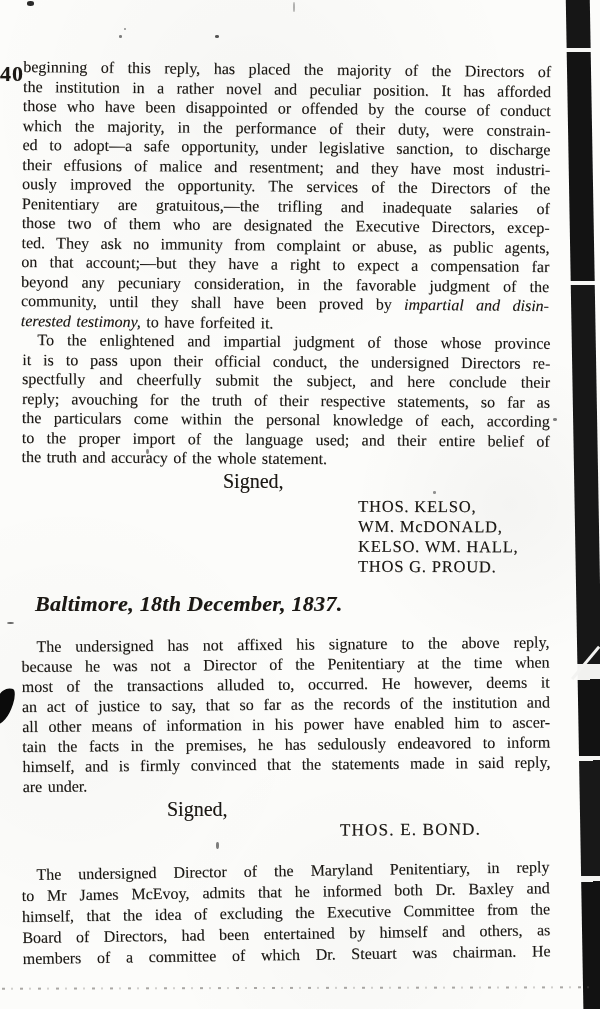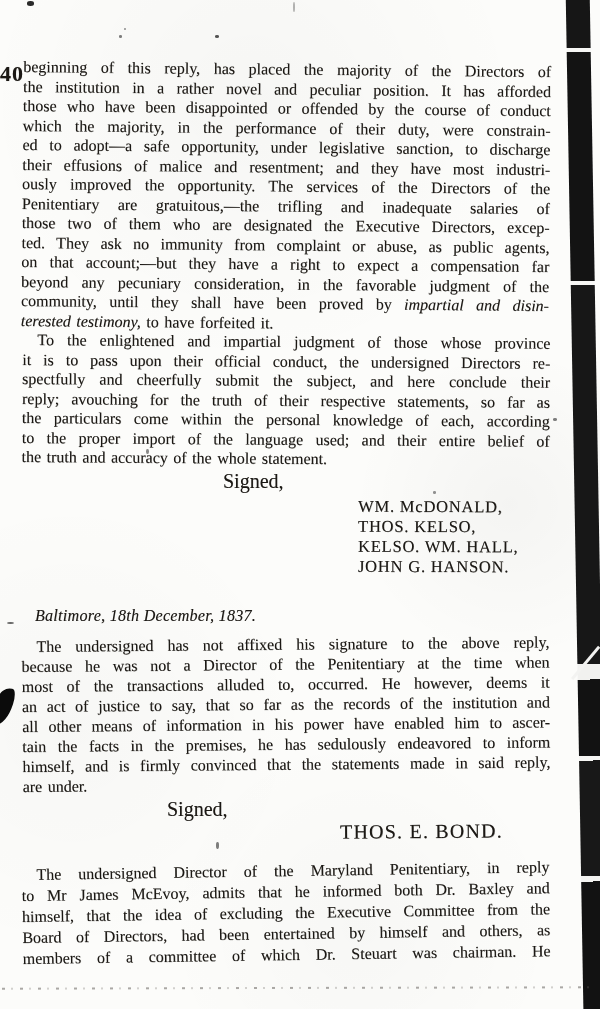--- a/index.html
+++ b/index.html
@@ -39,26 +39,26 @@
   }
   #signed1{left:223px;top:470px;}
   #signed2{left:167px;top:798px;}
   .names{
     position:absolute;left:358px;top:497px;font-size:16.5px;line-height:20px;
     letter-spacing:0.8px;
     text-shadow:0.3px 0.3px 0.6px rgba(27,24,20,0.45);
     transform:rotate(0.2deg);
   }
   .dateline{
-    position:absolute;left:35px;top:607px;font-size:16px;
-    font-style:italic;font-weight:normal;letter-spacing:0.3px;
+    position:absolute;left:35px;top:591px;font-size:22px;
+    font-style:italic;font-weight:bold;letter-spacing:0.3px;
     text-shadow:0.3px 0.3px 0.5px rgba(27,24,20,0.4);
   }
   .countersig{
-    position:absolute;left:340px;top:820px;font-size:20px;letter-spacing:1.2px;
+    position:absolute;left:340px;top:820px;font-size:17px;letter-spacing:1.2px;
     text-shadow:0.3px 0.3px 0.6px rgba(27,24,20,0.45);
     transform:rotate(-0.4deg);
   }
   
   .binding-bar{
     position:absolute;left:565px;top:-45px;width:24px;height:1110px;
     transform:rotate(-1deg);transform-origin:top left;
     background:linear-gradient(to bottom,
       #161616 0%, #161616 8.4%, #f6f6f4 8.4%, #f6f6f4 8.75%,
       #131313 8.75%, #131313 29.4%, #f6f6f4 29.4%, #f6f6f4 29.75%,
@@ -122,24 +122,24 @@
     <div class="line"><span>it is to pass upon their official conduct, the undersigned Directors re-</span></div>
     <div class="line"><span>spectfully and cheerfully submit the subject, and here conclude their</span></div>
     <div class="line"><span>reply; avouching for the truth of their respective statements, so far as</span></div>
     <div class="line"><span>the particulars come within the personal knowledge of each, according</span></div>
     <div class="line"><span>to the proper import of the language used; and their entire belief of</span></div>
     <div class="line short"><span>the truth and accuracy of the whole statement.</span></div>
   </div>
 
 <div id="signed1" class="signed">Signed,</div>
 <div id="names" class="names">
+    <div>THOS. KELSO,</div>
     <div>WM. McDONALD,</div>
-    <div>THOS. KELSO,</div>
     <div>KELSO. WM. HALL,</div>
-    <div>JOHN G. HANSON.</div>
+    <div>THOS G. PROUD.</div>
   </div>
 <div class="dateline">Baltimore, 18th December, 1837.</div>
 
 <div id="para3" class="para">
     <div class="line indent"><span>The undersigned has not affixed his signature to the above reply,</span></div>
     <div class="line"><span>because he was not a Director of the Penitentiary at the time when</span></div>
     <div class="line"><span>most of the transactions alluded to, occurred.  He however, deems it</span></div>
     <div class="line"><span>an act of justice to say, that so far as the records of the institution and</span></div>
     <div class="line"><span>all other means of information in his power have enabled him to ascer-</span></div>
     <div class="line"><span>tain the facts in the premises, he has sedulously endeavored to inform</span></div>

